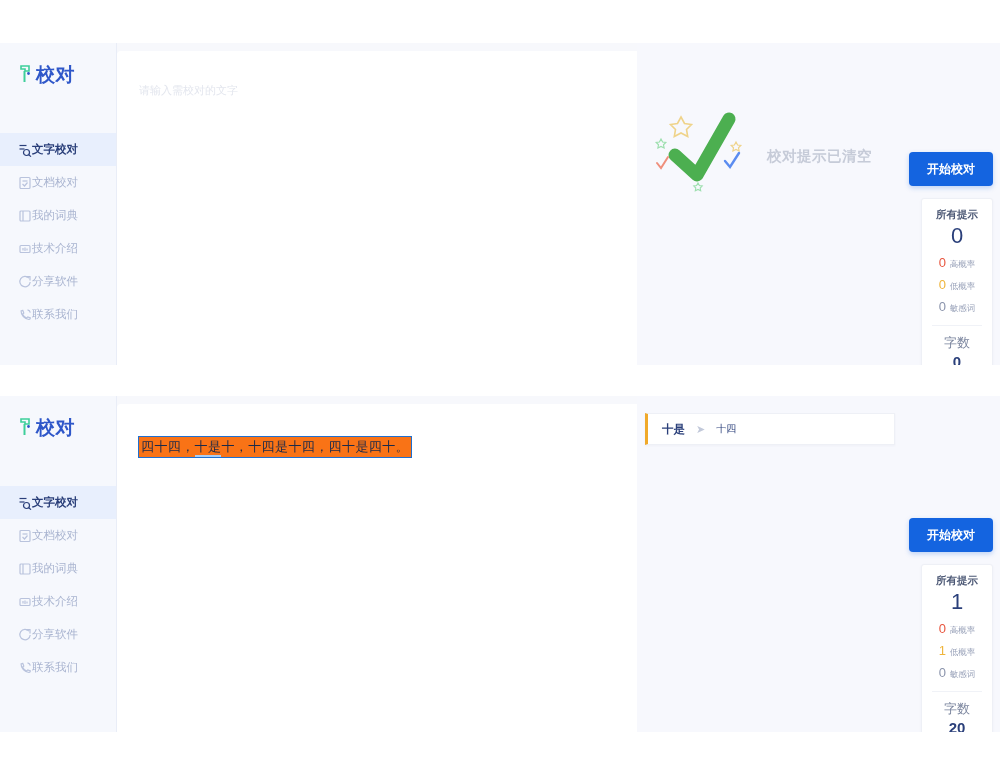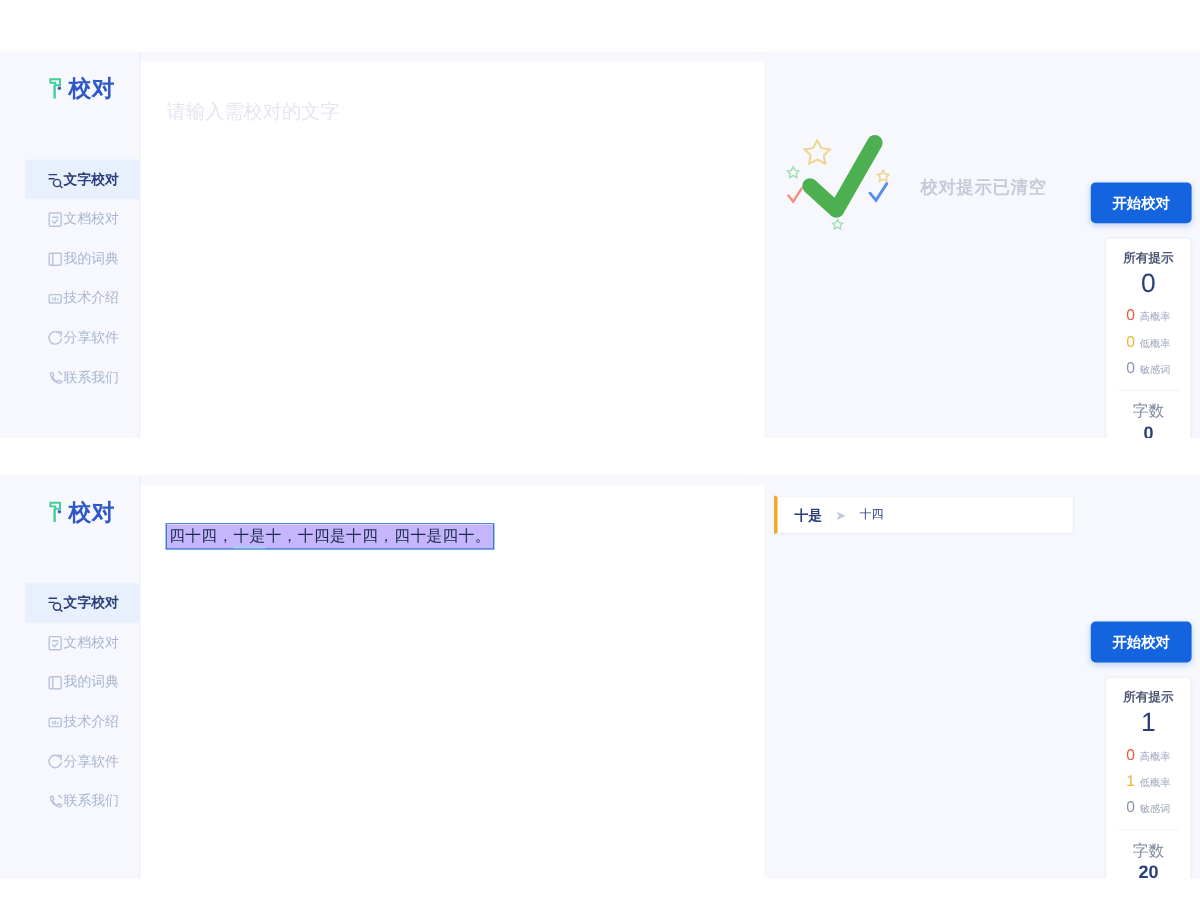--- a/index.html
+++ b/index.html
@@ -20,21 +20,20 @@
     overflow: hidden;
   }
   .app.shot-a { top: 43px;  height: 322px; }
   .app.shot-b { top: 396px; height: 336px; }
 
   
   .sidebar {
     position: absolute; left: 0; top: 0; bottom: 0; width: 117px;
     background: #f6f8fd;
     border-right: 1px solid #e9edf7;
-    padding-left: 21px;
   }
   .logo {
     display: flex; align-items: center; gap: 2px;
     padding-left: 18px;
     height: 62px;
   }
   .logo-icon { width: 16px; height: 22px; position: relative; flex: 0 0 auto; }
   .logo-text {
     font-size: 19px; font-weight: 700; color: #2f57c9;
     letter-spacing: .5px; line-height: 1;
@@ -61,24 +60,24 @@
   .menu-item.active svg { stroke: #2a3f7a; }
 
   
   .editor {
     position: absolute; left: 117px; top: 8px;
     width: 520px; bottom: 0;
     background: #ffffff;
     border-top-left-radius: 4px;
   }
   .editor-inner { padding: 32px 22px 0 22px; position: relative; }
-  .placeholder { font-size: 16px; color: #e3e6ee; }
+  .placeholder { font-size: 11px; color: #e3e6ee; }
   .doc-line { font-size: 13px; line-height: 22px; }
   .sel {
-    background: #c4b5fd;
+    background: #f97316;
     color: #1b2a4a;
     padding: 2px 2px 3px 2px;
     letter-spacing: .4px;
     box-shadow: 0 0 0 1px #1f6fd0;
   }
   .sel .err {
     border-bottom: 2px solid #a9cdf3;
     padding-bottom: 1px;
   }
 

